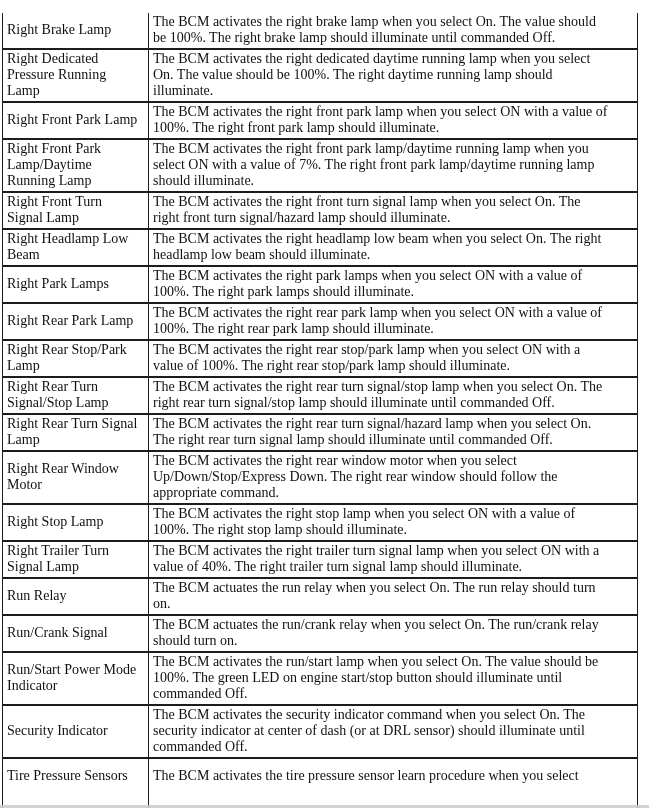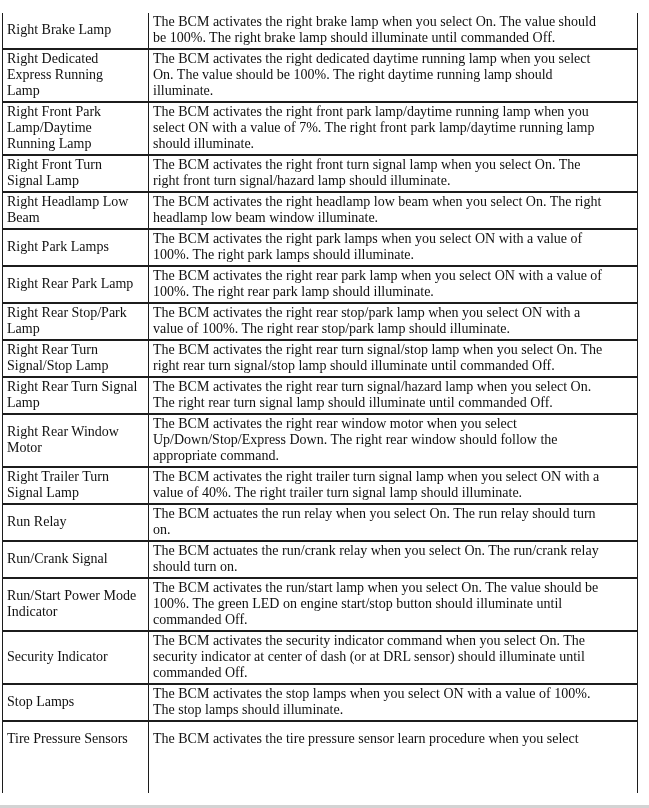--- a/index.html
+++ b/index.html
@@ -72,27 +72,32 @@
     </colgroup>
     <tbody id="table-body">
   <tr>
     <td class="label-cell">Right Brake Lamp</td>
     <td class="desc-cell">The BCM activates the right brake lamp when you select On. The value should
 be 100%. The right brake lamp should illuminate until commanded Off.</td>
   </tr>
 
   <tr>
     <td class="label-cell">Right Dedicated
-Express Running
+Pressure Running
 Lamp</td>
     <td class="desc-cell">The BCM activates the right dedicated daytime running lamp when you select
 On. The value should be 100%. The right daytime running lamp should
 illuminate.</td>
   </tr>
 
+  <tr>
+    <td class="label-cell">Right Front Park Lamp</td>
+    <td class="desc-cell">The BCM activates the right front park lamp when you select ON with a value of
+100%. The right front park lamp should illuminate.</td>
+  </tr>
 
   <tr>
     <td class="label-cell">Right Front Park
 Lamp/Daytime
 Running Lamp</td>
     <td class="desc-cell">The BCM activates the right front park lamp/daytime running lamp when you
 select ON with a value of 7%. The right front park lamp/daytime running lamp
 should illuminate.</td>
   </tr>
 
@@ -100,21 +105,21 @@
     <td class="label-cell">Right Front Turn
 Signal Lamp</td>
     <td class="desc-cell">The BCM activates the right front turn signal lamp when you select On. The
 right front turn signal/hazard lamp should illuminate.</td>
   </tr>
 
   <tr>
     <td class="label-cell">Right Headlamp Low
 Beam</td>
     <td class="desc-cell">The BCM activates the right headlamp low beam when you select On. The right
-headlamp low beam window illuminate.</td>
+headlamp low beam should illuminate.</td>
   </tr>
 
   <tr>
     <td class="label-cell">Right Park Lamps</td>
     <td class="desc-cell">The BCM activates the right park lamps when you select ON with a value of
 100%. The right park lamps should illuminate.</td>
   </tr>
 
   <tr>
     <td class="label-cell">Right Rear Park Lamp</td>
@@ -144,20 +149,25 @@
   </tr>
 
   <tr>
     <td class="label-cell">Right Rear Window
 Motor</td>
     <td class="desc-cell">The BCM activates the right rear window motor when you select
 Up/Down/Stop/Express Down. The right rear window should follow the
 appropriate command.</td>
   </tr>
 
+  <tr>
+    <td class="label-cell">Right Stop Lamp</td>
+    <td class="desc-cell">The BCM activates the right stop lamp when you select ON with a value of
+100%. The right stop lamp should illuminate.</td>
+  </tr>
 
   <tr>
     <td class="label-cell">Right Trailer Turn
 Signal Lamp</td>
     <td class="desc-cell">The BCM activates the right trailer turn signal lamp when you select ON with a
 value of 40%. The right trailer turn signal lamp should illuminate.</td>
   </tr>
 
   <tr>
     <td class="label-cell">Run Relay</td>
@@ -179,25 +189,20 @@
 commanded Off.</td>
   </tr>
 
   <tr>
     <td class="label-cell">Security Indicator</td>
     <td class="desc-cell">The BCM activates the security indicator command when you select On. The
 security indicator at center of dash (or at DRL sensor) should illuminate until
 commanded Off.</td>
   </tr>
 
-  <tr>
-    <td class="label-cell">Stop Lamps</td>
-    <td class="desc-cell">The BCM activates the stop lamps when you select ON with a value of 100%.
-The stop lamps should illuminate.</td>
-  </tr>
 
   <tr>
     <td class="label-cell">Tire Pressure Sensors</td>
     <td class="desc-cell">The BCM activates the tire pressure sensor learn procedure when you select</td>
   </tr>
 </tbody>
   </table>
   <div class="bottom-smear"></div>
 </div>
 

